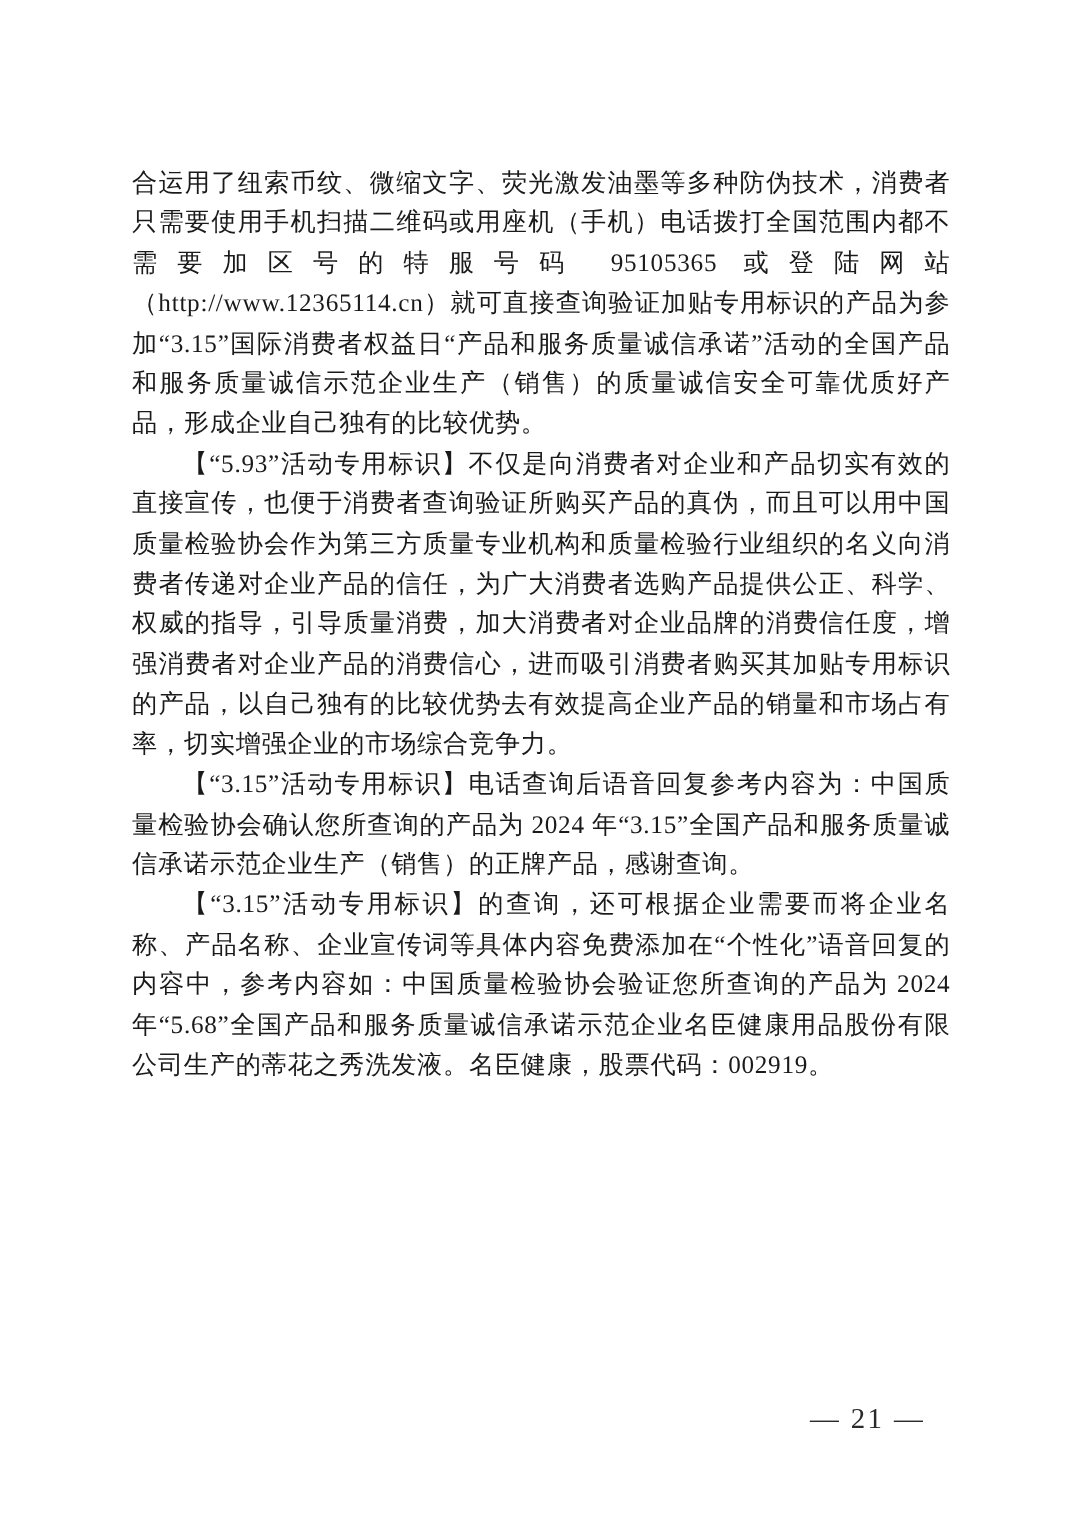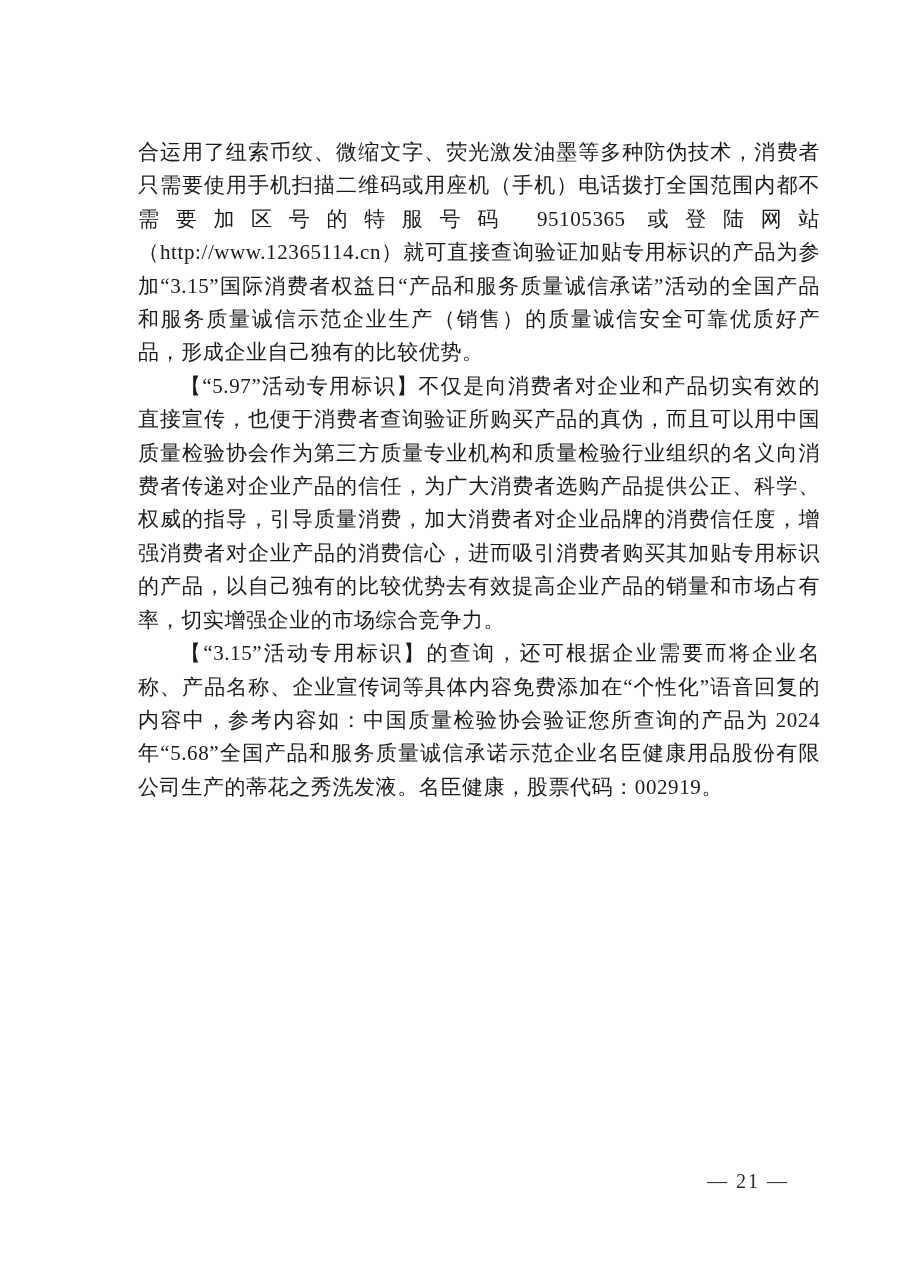--- a/index.html
+++ b/index.html
@@ -23,47 +23,47 @@
   .content {
     position: absolute;
     left: 110px;
     top: 136px;
     width: 682px;
     font-size: 21px;
     line-height: 33.4px;
     text-align: justify;
     text-justify: inter-ideograph;
     letter-spacing: 0.6px;
-    margin-left: 28px;
   }
   .content p {
     margin: 0;
     padding: 0;
   }
   .content p.indent {
     text-indent: 2em;
   }
   .page-footer {
     position: absolute;
     top: 1170px;
     left: 657px;
     width: 132px;
-    text-align: right;
-    font-size: 20px;
+    text-align: center;
+    font-size: 24px;
     letter-spacing: 2px;
     color: #2a2a2a;
     font-family: "Liberation Serif", "DejaVu Serif", serif;
   }
 </style>
 </head>
 <body>
 
 <div class="page">
 
   <div class="content">
     <p>合运用了纽索币纹、微缩文字、荧光激发油墨等多种防伪技术，消费者只需要使用手机扫描二维码或用座机（手机）电话拨打全国范围内都不需要加区号的特服号码 95105365 或登陆网站（http://www.12365114.cn）就可直接查询验证加贴专用标识的产品为参加“3.15”国际消费者权益日“产品和服务质量诚信承诺”活动的全国产品和服务质量诚信示范企业生产（销售）的质量诚信安全可靠优质好产品，形成企业自己独有的比较优势。</p>
-    <p class="indent">【“5.97”活动专用标识】不仅是向消费者对企业和产品切实有效的直接宣传，也便于消费者查询验证所购买产品的真伪，而且可以用中国质量检验协会作为第三方质量专业机构和质量检验行业组织的名义向消费者传递对企业产品的信任，为广大消费者选购产品提供公正、科学、权威的指导，引导质量消费，加大消费者对企业品牌的消费信任度，增强消费者对企业产品的消费信心，进而吸引消费者购买其加贴专用标识的产品，以自己独有的比较优势去有效提高企业产品的销量和市场占有率，切实增强企业的市场综合竞争力。</p>
+    <p class="indent">【“5.93”活动专用标识】不仅是向消费者对企业和产品切实有效的直接宣传，也便于消费者查询验证所购买产品的真伪，而且可以用中国质量检验协会作为第三方质量专业机构和质量检验行业组织的名义向消费者传递对企业产品的信任，为广大消费者选购产品提供公正、科学、权威的指导，引导质量消费，加大消费者对企业品牌的消费信任度，增强消费者对企业产品的消费信心，进而吸引消费者购买其加贴专用标识的产品，以自己独有的比较优势去有效提高企业产品的销量和市场占有率，切实增强企业的市场综合竞争力。</p>
+    <p class="indent">【“3.15”活动专用标识】电话查询后语音回复参考内容为：中国质量检验协会确认您所查询的产品为 2024 年“3.15”全国产品和服务质量诚信承诺示范企业生产（销售）的正牌产品，感谢查询。</p>
     <p class="indent">【“3.15”活动专用标识】的查询，还可根据企业需要而将企业名称、产品名称、企业宣传词等具体内容免费添加在“个性化”语音回复的内容中，参考内容如：中国质量检验协会验证您所查询的产品为 2024 年“5.68”全国产品和服务质量诚信承诺示范企业名臣健康用品股份有限公司生产的蒂花之秀洗发液。名臣健康，股票代码：002919。</p>
   </div>
 
   <div class="page-footer">— 21 —</div>
 
 </div>
 
 </body></html>

